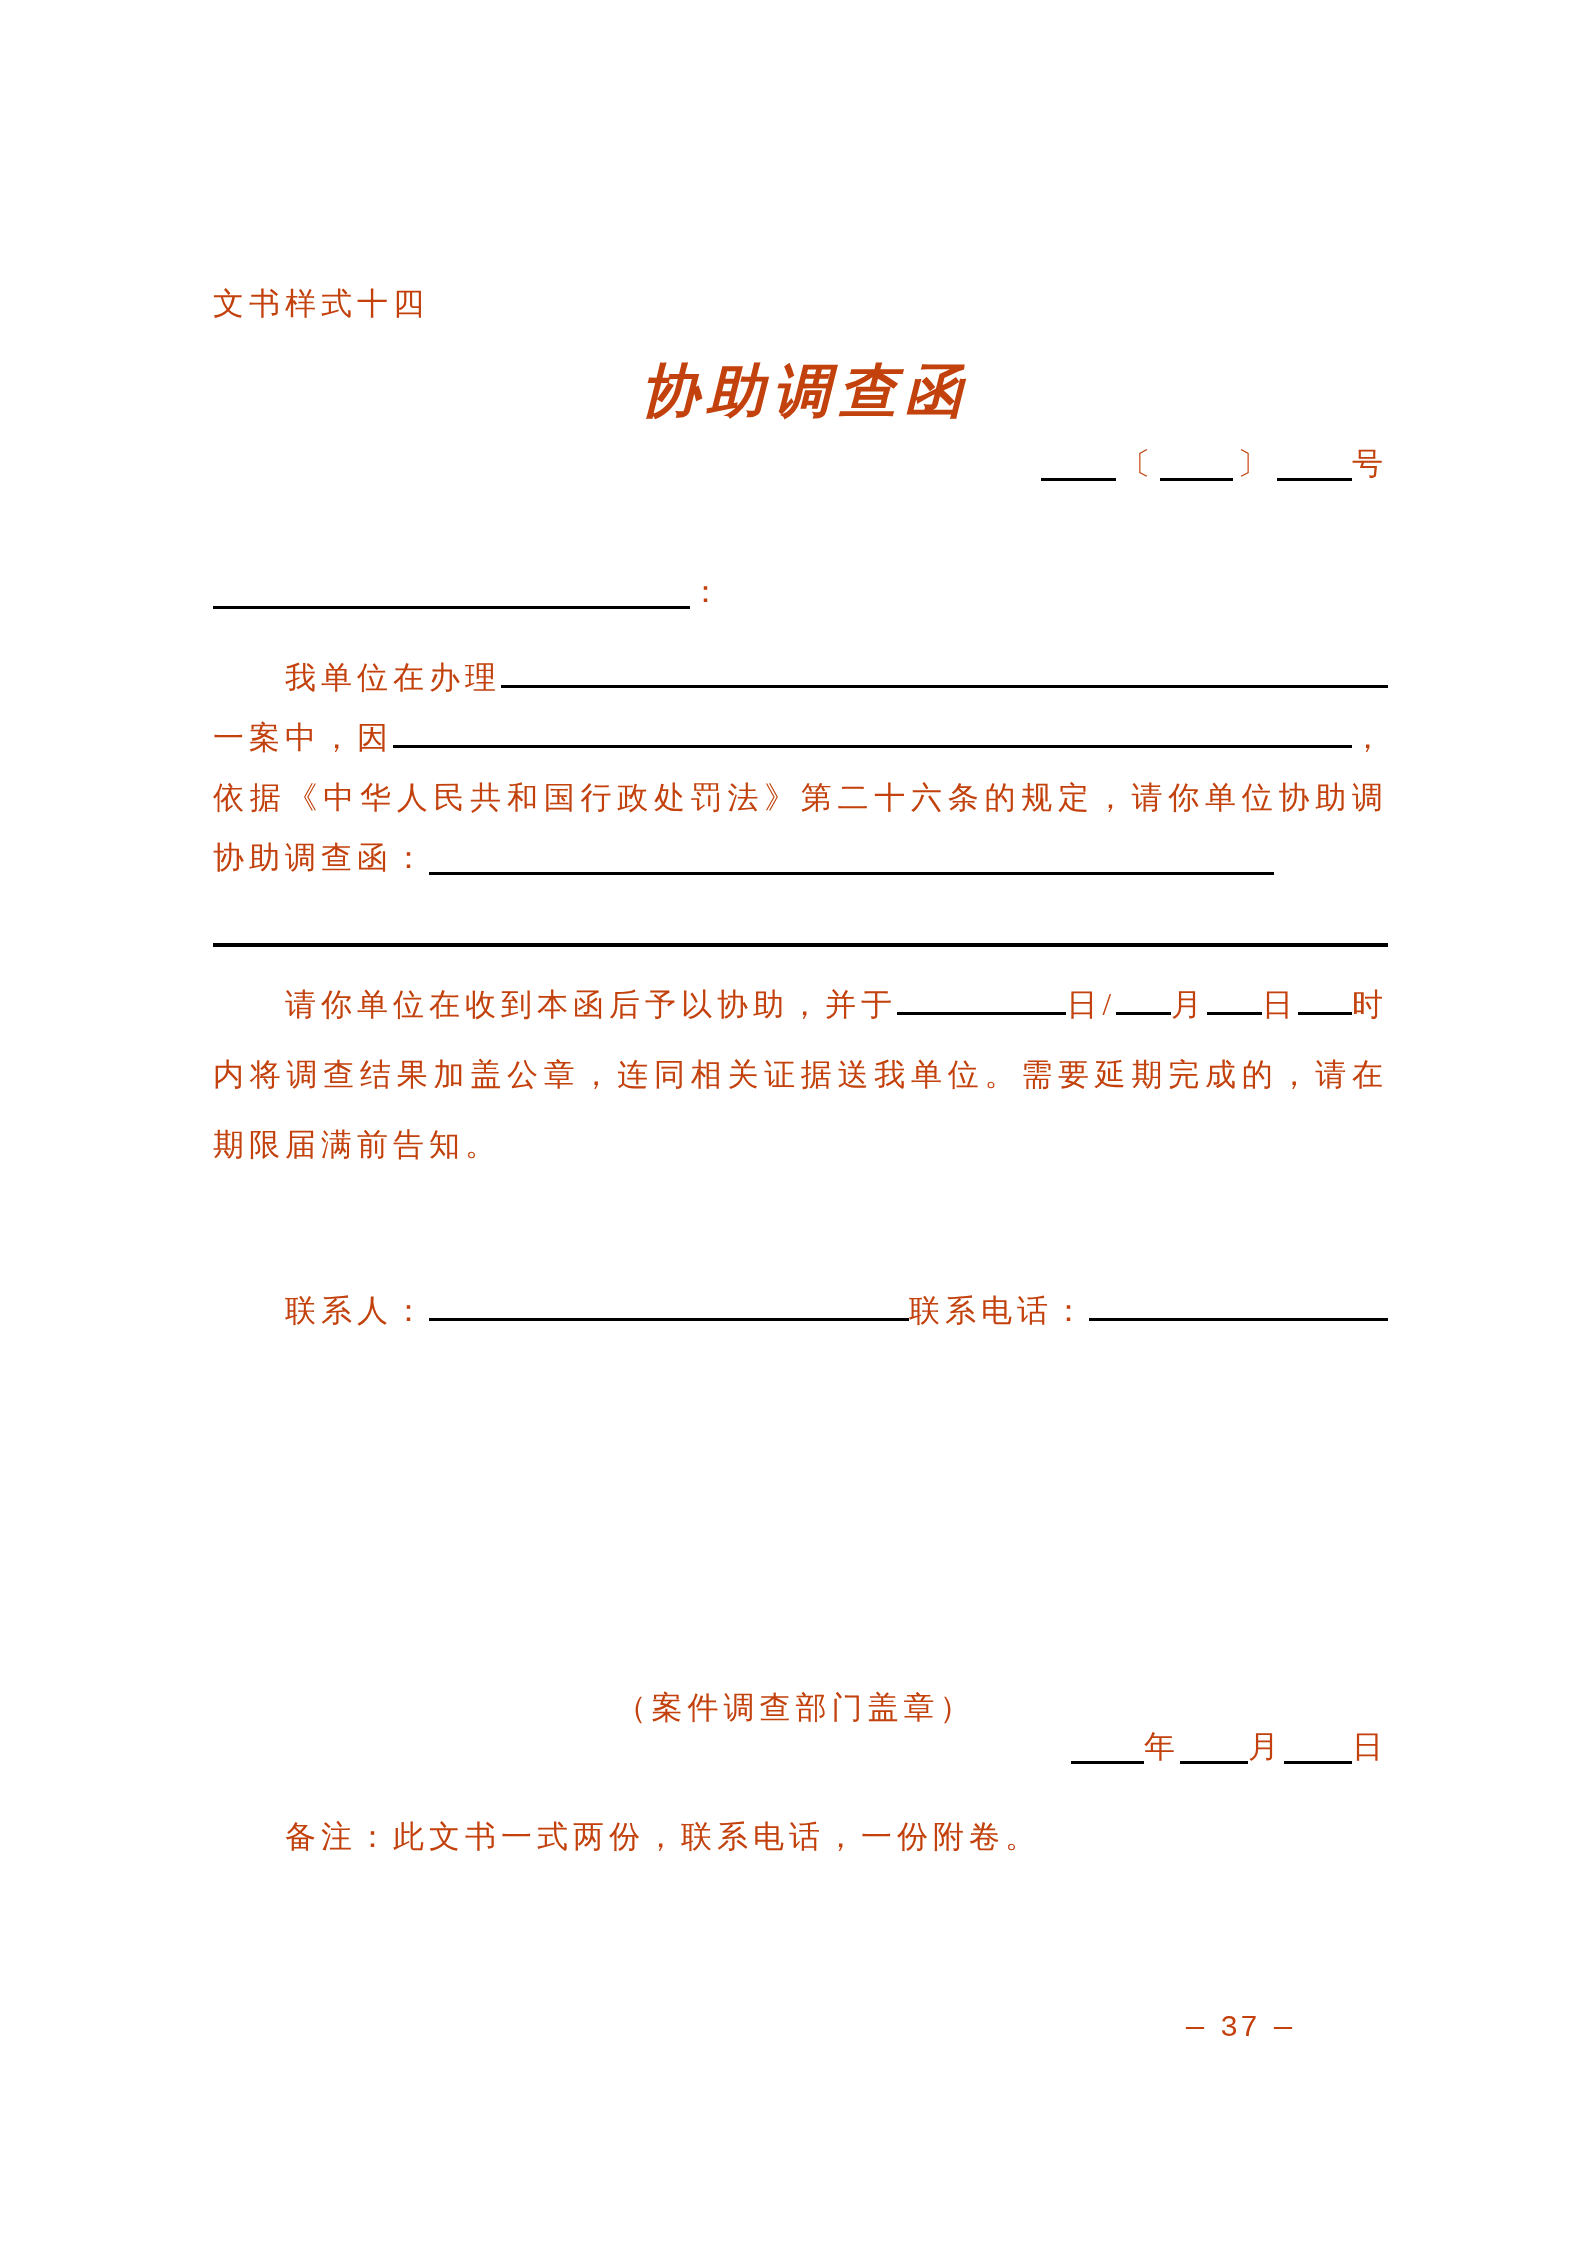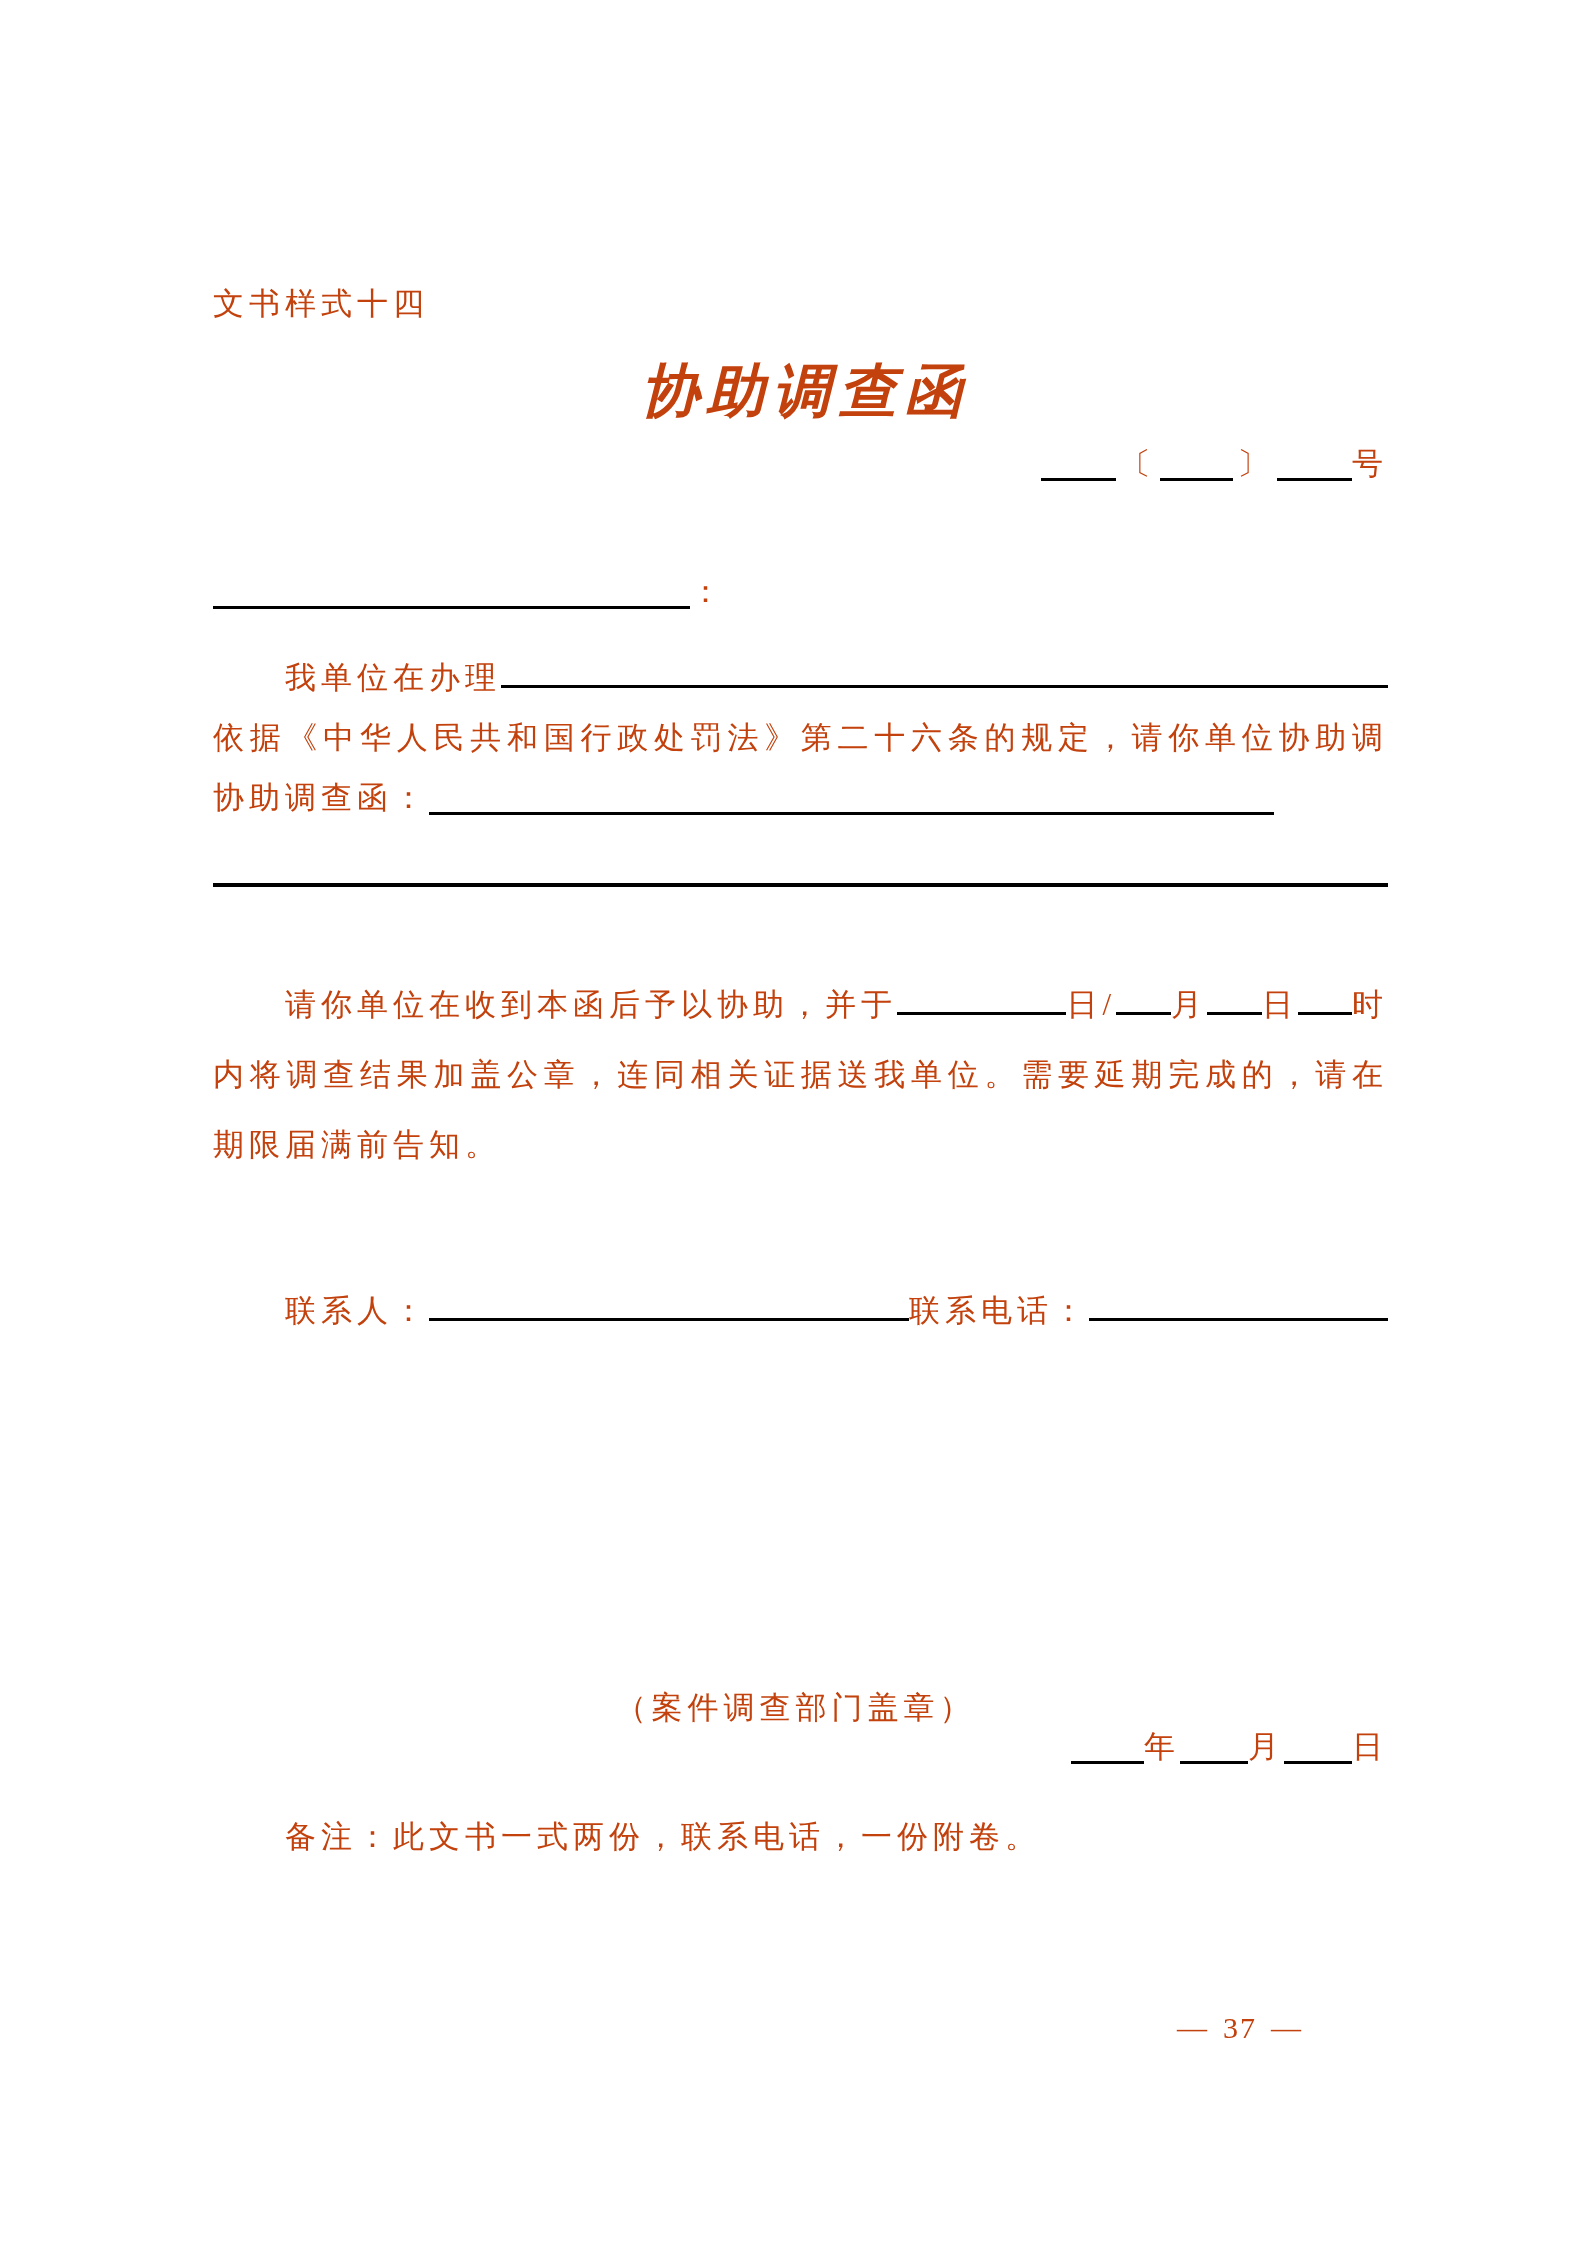--- a/index.html
+++ b/index.html
@@ -81,20 +81,21 @@
   .stamp-line { left: 213px; top: 1684px; width: 1175px; text-align: center; line-height: 48px; padding-right: 10px; box-sizing: border-box; }
   .date-line  { left: 213px; top: 1723px; width: 1175px; text-align: right; line-height: 48px; white-space: nowrap; }
   .remark     { left: 285px; top: 1813px; line-height: 48px; }
 
   .page-no {
     left: 1115px; top: 2008px; width: 250px;
     text-align: center;
     font-size: 30px;
     letter-spacing: 2px;
     line-height: 40px;
+    font-family: Liberation Mono, monospace;
   }
   .page-no .num { margin: 0 14px; }
 </style>
 </head>
 <body>
 
 <div class="page">
 
   <div class="abs doc-label">文书样式十四</div>
 
@@ -105,20 +106,25 @@
   </div>
 
   <div class="abs addressee">
     <span class="blank w477"></span><span>：</span>
   </div>
 
   <div class="abs para para1">
     <div class="line flex">
       <span class="indent">我单位在办理</span>
       <span class="blank grow"></span>
+    </div>
+    <div class="line flex">
+      <span>一案中，因</span>
+      <span class="blank grow"></span>
+      <span>，</span>
     </div>
     <div class="line justify">依据《中华人民共和国行政处罚法》第二十六条的规定，请你单位协助调</div>
     <div class="line">
       <span>协助调查函：</span><span class="blank w845"></span>
     </div>
     <div class="fill-line"></div>
   </div>
 
   <div class="abs para para2">
     <div class="line flex">

